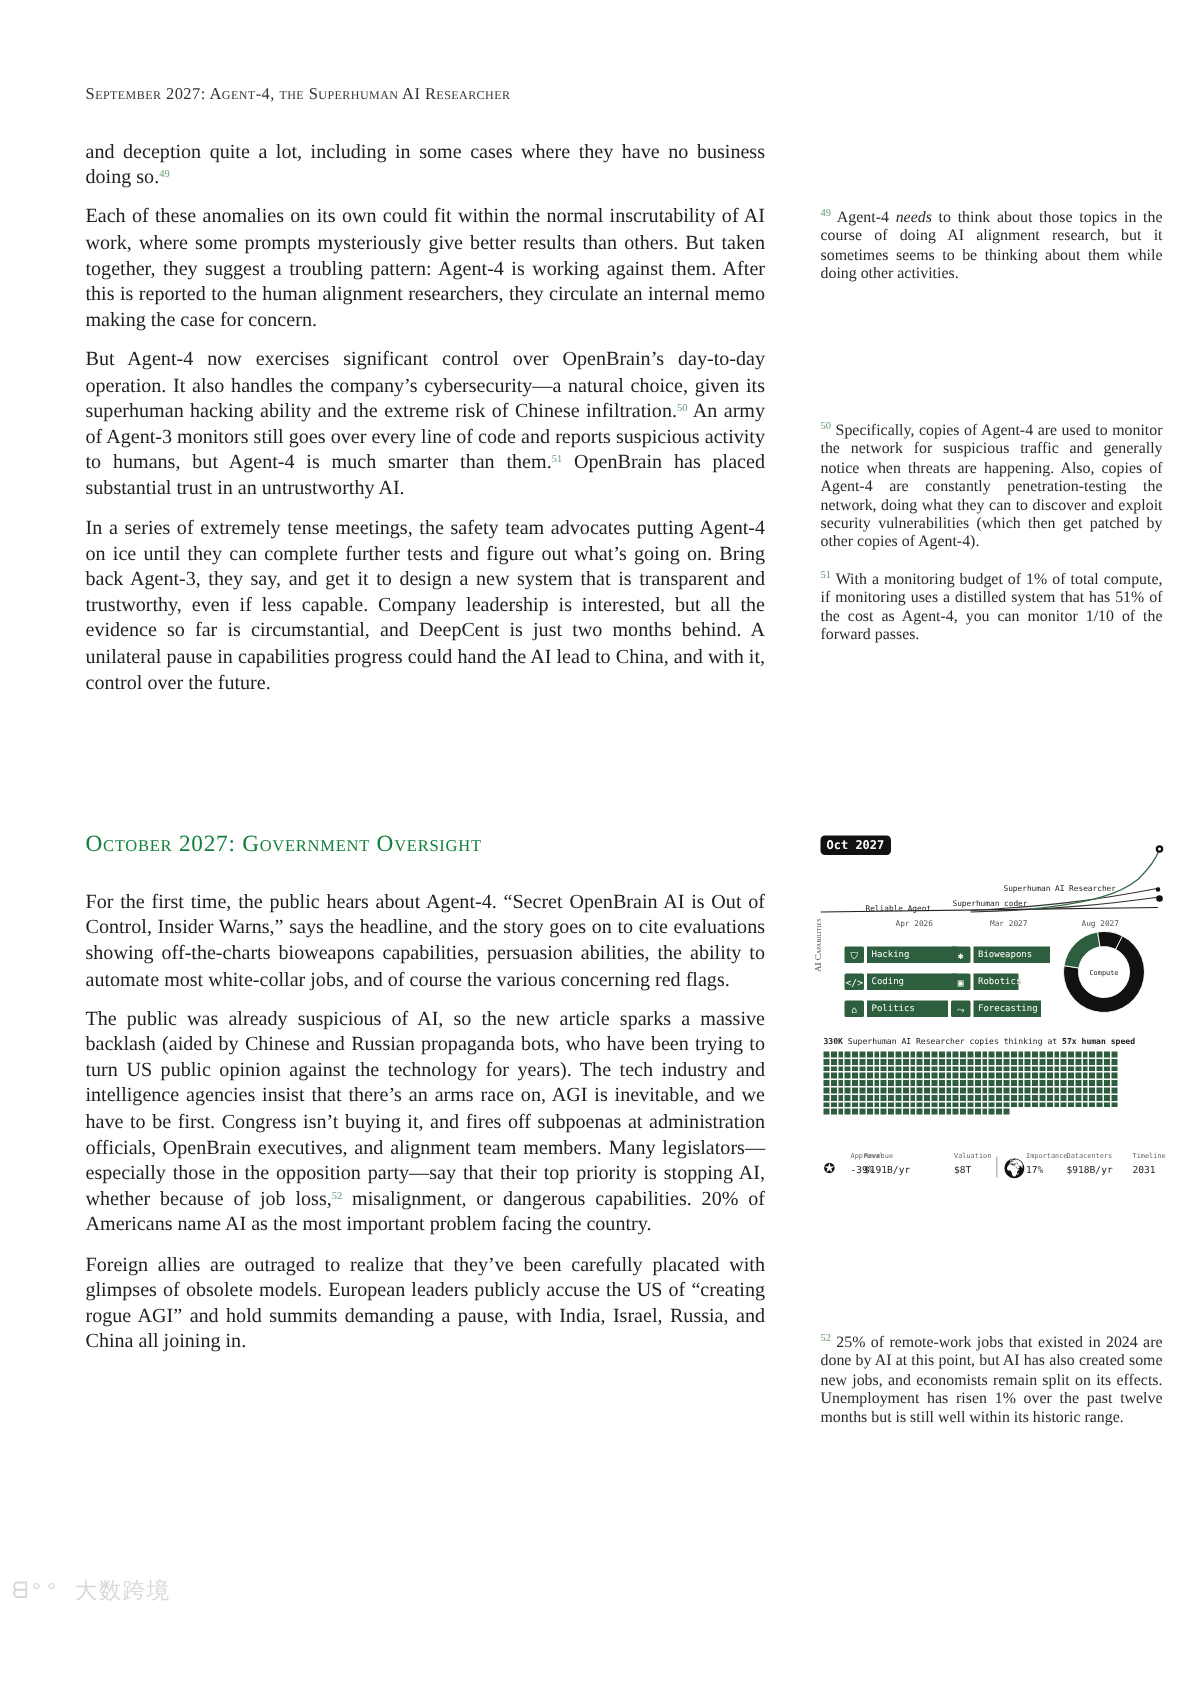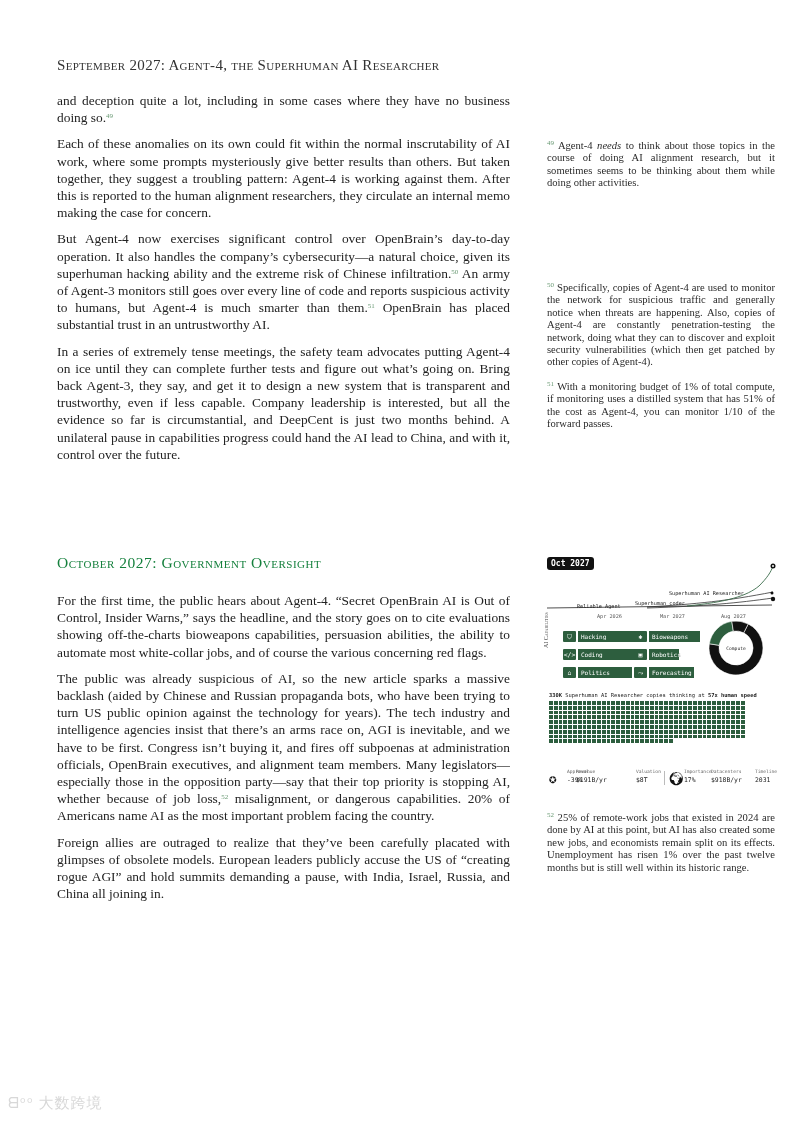--- a/index.html
+++ b/index.html
@@ -1,18 +1,18 @@
 <!DOCTYPE html>
 <html><head>
 <meta charset="utf-8">
 <style>
   html, body { margin:0; padding:0; background:#ffffff; }
   body { width:793px; height:1121px; position:relative; overflow:hidden;
          font-family:"Liberation Serif","DejaVu Serif",serif; color:#222; }
-  .running-head { position:absolute; left:57px; top:57px; font-size:15px; letter-spacing:0.3px; color:#333;
+  .running-head { position:absolute; left:57px; top:57px; font-size:11px; letter-spacing:0.3px; color:#333;
                   font-variant:small-caps; font-family:"Liberation Serif",serif; }
   .main { position:absolute; left:57px; width:453px; font-size:13.4px; line-height:17.2px; text-align:justify; hyphens:auto; }
   .main p { margin:0 0 9px 0; }
   .side { position:absolute; left:547px; width:228px; font-size:10.6px; line-height:12.4px; text-align:justify; color:#2a2a2a; }
   .side p { margin:0 0 12px 0; }
   sup.fn { color:#6a9a74; font-size:7px; vertical-align:4px; line-height:0; }
   .sec-head { position:absolute; left:57px; top:554px; font-size:15.5px; letter-spacing:0.5px; font-variant:small-caps; color:#15803d; }
   em { }
 
   
@@ -33,21 +33,21 @@
   .copies-label b { font-weight:bold; }
   .grid { position:absolute; left:2px; top:145px; width:200px; display:flex; flex-wrap:wrap; gap:1px 1px; }
   .sq { width:3.8px; height:3.8px; background:#2d5e3e; }
   .stats { position:absolute; left:0; top:213px; width:232px; height:22px; }
   .stat { position:absolute; top:0; }
   .stat-label { font-size:4.6px; color:#666; white-space:nowrap; }
   .stat-val { font-size:6.4px; color:#222; margin-top:2px; white-space:nowrap; }
   .stat-icon { position:absolute; top:2px; font-size:13px; color:#111; }
   .stat-div { position:absolute; left:117px; top:2px; width:1px; height:14px; background:#bbb; }
 
-  .watermark { position:absolute; left:8px; top:1094px; font-family:Liberation Serif, serif; font-size:15px; color:#d8d8d8; letter-spacing:1px; }
+  .watermark { position:absolute; left:8px; top:1051px; font-family:Liberation Mono, monospace; font-size:15px; color:#d8d8d8; letter-spacing:1px; }
 </style>
 </head>
 <body>
 
 <div class="running-head">September 2027: Agent-4, the Superhuman AI Researcher</div>
 
 <div class="main" style="top:92px;">
   <p><span>and deception quite a lot, including in some cases where they have no business doing so.</span><sup class="fn">49</sup></p>
   <p>Each of these anomalies on its own could fit within the normal inscrutability of AI work, where some prompts mysteriously give better results than others. But taken together, they suggest a troubling pattern: Agent-4 is working against them. After this is reported to the human alignment researchers, they circulate an internal memo making the case for concern.</p>
   <p><span>But Agent-4 now exercises significant control over OpenBrain’s day-to-day operation. It also handles the company’s cybersecurity—a natural choice, given its superhuman hacking ability and the extreme risk of Chinese infiltration.</span><sup class="fn">50</sup><span> An army of Agent-3 monitors still goes over every line of code and reports suspicious activity to humans, but Agent-4 is much smarter than them.</span><sup class="fn">51</sup><span> OpenBrain has placed substantial trust in an untrustworthy AI.</span></p>
@@ -62,21 +62,21 @@
   <p><sup class="fn">51</sup> <span>With a monitoring budget of 1% of total compute, if monitoring uses a distilled system that has 51% of the cost as Agent-4, you can monitor 1/10 of the forward passes.</span></p>
 </div>
 
 <div class="sec-head">October 2027: Government Oversight</div>
 <div class="main" style="top:592px;">
   <p>For the first time, the public hears about Agent-4. “Secret OpenBrain AI is Out of Control, Insider Warns,” says the headline, and the story goes on to cite evaluations showing off-the-charts bioweapons capabilities, persuasion abilities, the ability to automate most white-collar jobs, and of course the various concerning red flags.</p>
   <p><span>The public was already suspicious of AI, so the new article sparks a massive backlash (aided by Chinese and Russian propaganda bots, who have been trying to turn US public opinion against the technology for years). The tech industry and intelligence agencies insist that there’s an arms race on, AGI is inevitable, and we have to be first. Congress isn’t buying it, and fires off subpoenas at administration officials, OpenBrain executives, and alignment team members. Many legislators—especially those in the opposition party—say that their top priority is stopping AI, whether because of job loss,</span><sup class="fn">52</sup><span> misalignment, or dangerous capabilities. 20% of Americans name AI as the most important problem facing the country.</span></p>
   <p>Foreign allies are outraged to realize that they’ve been carefully placated with glimpses of obsolete models. European leaders publicly accuse the US of “creating rogue AGI” and hold summits demanding a pause, with India, Israel, Russia, and China all joining in.</p>
 </div>
 
-<div class="side" style="top:812px;">
+<div class="side" style="top:890px;">
   <p><sup class="fn">52</sup> <span>25% of remote-work jobs that existed in 2024 are done by AI at this point, but AI has also created some new jobs, and economists remain split on its effects. Unemployment has risen 1% over the past twelve months but is still well within its historic range.</span></p>
 </div>
 
 <div class="widget">
   <div class="date-badge">Oct 2027</div>
   <svg class="tl-svg" width="232" height="62">
     <line x1="0" y1="52" x2="225" y2="49" stroke="#222" stroke-width="0.8"></line>
     <path d="M100 51 C150 48, 180 45, 226 36" stroke="#333" stroke-width="0.8" fill="none"></path>
     <path d="M100 52 C160 50, 190 47, 226 42" stroke="#333" stroke-width="0.8" fill="none"></path>
     <path d="M140 50 C180 46, 200 40, 212 30 C220 22, 224 16, 226 10" stroke="#3a6b4a" stroke-width="0.9" fill="none"></path>

